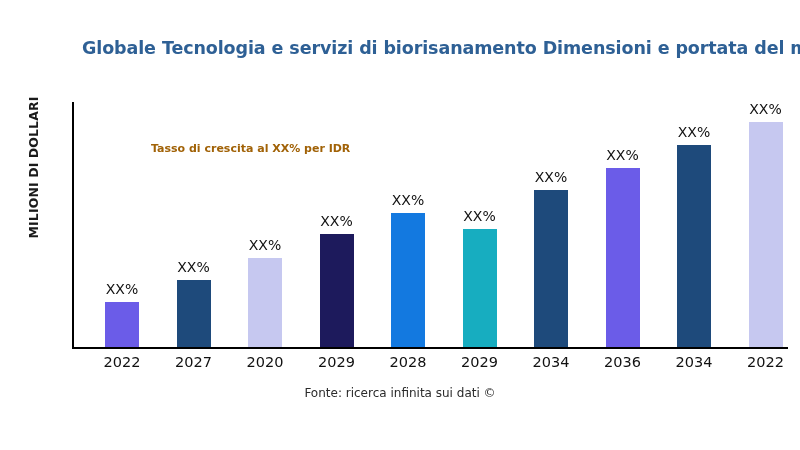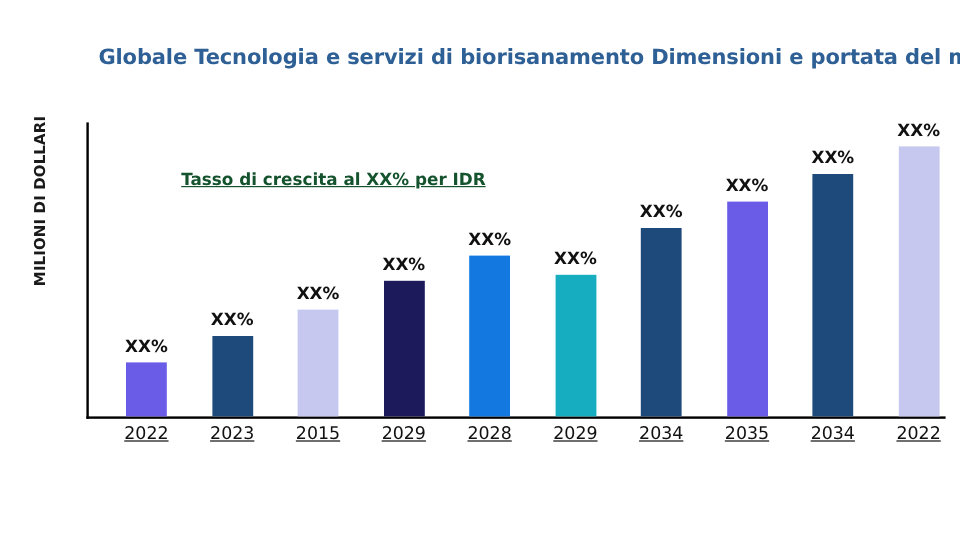--- a/index.html
+++ b/index.html
@@ -66,57 +66,55 @@
     width: 716px;
     height: 2px;
     background: #000000;
   }
 
   
   #growth-note {
     position: absolute;
     left: 151px;
     top: 142px;
-    font-size: 14px;
+    font-size: 11px;
     font-weight: 600;
-    color: #14532d;
+    color: #a16207;
     white-space: nowrap;
-    text-decoration: underline;
   }
 
   
   .bar-group {
     position: absolute;
     bottom: 0;
     width: 0;
   }
   .bar {
     position: absolute;
     bottom: 0;
     left: 0;
     width: 100%;
   }
   .bar-value {
     position: absolute;
     left: 50%;
     transform: translateX(-50%);
     white-space: nowrap;
     font-size: 14px;
-    font-weight: 700;
+    font-weight: 400;
     color: #111111;
   }
   .x-tick {
     position: absolute;
     top: 252px;
     left: 50%;
     transform: translateX(-50%);
     white-space: nowrap;
     font-size: 14.5px;
     color: #111111;
-    text-decoration: underline;
   }
 
   
   #source-note {
     position: absolute;
     left: 0;
     top: 386px;
     width: 800px;
     text-align: center;
     font-size: 12px;
@@ -140,26 +138,26 @@
 
     <div id="bars-layer">
         <div class="bar-group" style="left: 33px; width: 34px; height: 245px; bottom: 2px;">
           <div class="bar" style="height: 45.325px; background: rgb(107, 92, 232);"></div>
           <div class="bar-value" style="bottom: 50.325px;">XX%</div>
           <div class="x-tick">2022</div>
         </div>
         <div class="bar-group" style="left: 104.5px; width: 34px; height: 245px; bottom: 2px;">
           <div class="bar" style="height: 67.375px; background: rgb(30, 74, 123);"></div>
           <div class="bar-value" style="bottom: 72.375px;">XX%</div>
-          <div class="x-tick">2023</div>
+          <div class="x-tick">2027</div>
         </div>
         <div class="bar-group" style="left: 176px; width: 34px; height: 245px; bottom: 2px;">
           <div class="bar" style="height: 89.425px; background: rgb(198, 200, 240);"></div>
           <div class="bar-value" style="bottom: 94.425px;">XX%</div>
-          <div class="x-tick">2015</div>
+          <div class="x-tick">2020</div>
         </div>
         <div class="bar-group" style="left: 247.5px; width: 34px; height: 245px; bottom: 2px;">
           <div class="bar" style="height: 112.7px; background: rgb(29, 26, 92);"></div>
           <div class="bar-value" style="bottom: 117.7px;">XX%</div>
           <div class="x-tick">2029</div>
         </div>
         <div class="bar-group" style="left: 319px; width: 34px; height: 245px; bottom: 2px;">
           <div class="bar" style="height: 133.525px; background: rgb(19, 121, 224);"></div>
           <div class="bar-value" style="bottom: 138.525px;">XX%</div>
           <div class="x-tick">2028</div>
@@ -170,31 +168,32 @@
           <div class="x-tick">2029</div>
         </div>
         <div class="bar-group" style="left: 462px; width: 34px; height: 245px; bottom: 2px;">
           <div class="bar" style="height: 156.8px; background: rgb(30, 74, 123);"></div>
           <div class="bar-value" style="bottom: 161.8px;">XX%</div>
           <div class="x-tick">2034</div>
         </div>
         <div class="bar-group" style="left: 533.5px; width: 34px; height: 245px; bottom: 2px;">
           <div class="bar" style="height: 178.85px; background: rgb(107, 92, 232);"></div>
           <div class="bar-value" style="bottom: 183.85px;">XX%</div>
-          <div class="x-tick">2035</div>
+          <div class="x-tick">2036</div>
         </div>
         <div class="bar-group" style="left: 605px; width: 34px; height: 245px; bottom: 2px;">
           <div class="bar" style="height: 202.125px; background: rgb(30, 74, 123);"></div>
           <div class="bar-value" style="bottom: 207.125px;">XX%</div>
           <div class="x-tick">2034</div>
         </div>
         <div class="bar-group" style="left: 676.5px; width: 34px; height: 245px; bottom: 2px;">
           <div class="bar" style="height: 225.4px; background: rgb(198, 200, 240);"></div>
           <div class="bar-value" style="bottom: 230.4px;">XX%</div>
           <div class="x-tick">2022</div>
         </div>
       </div>
   </div>
 
   <div id="growth-note">Tasso di crescita al XX% per IDR</div>
 
+  <div id="source-note">Fonte: ricerca infinita sui dati ©</div>
 
 </div>
 
 </body></html>

